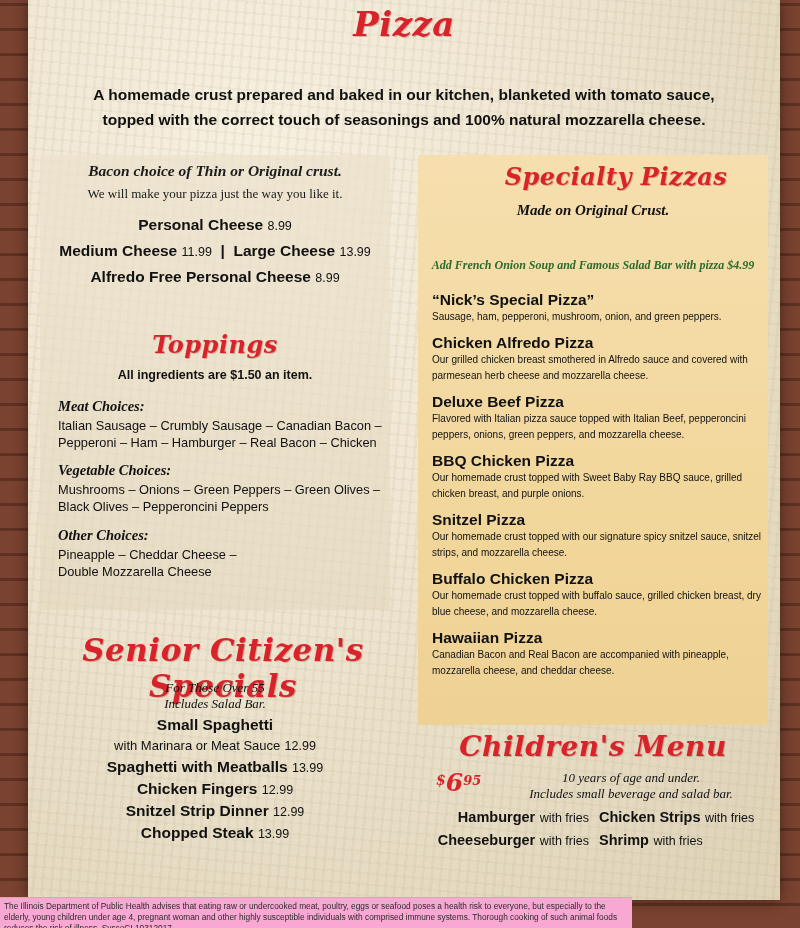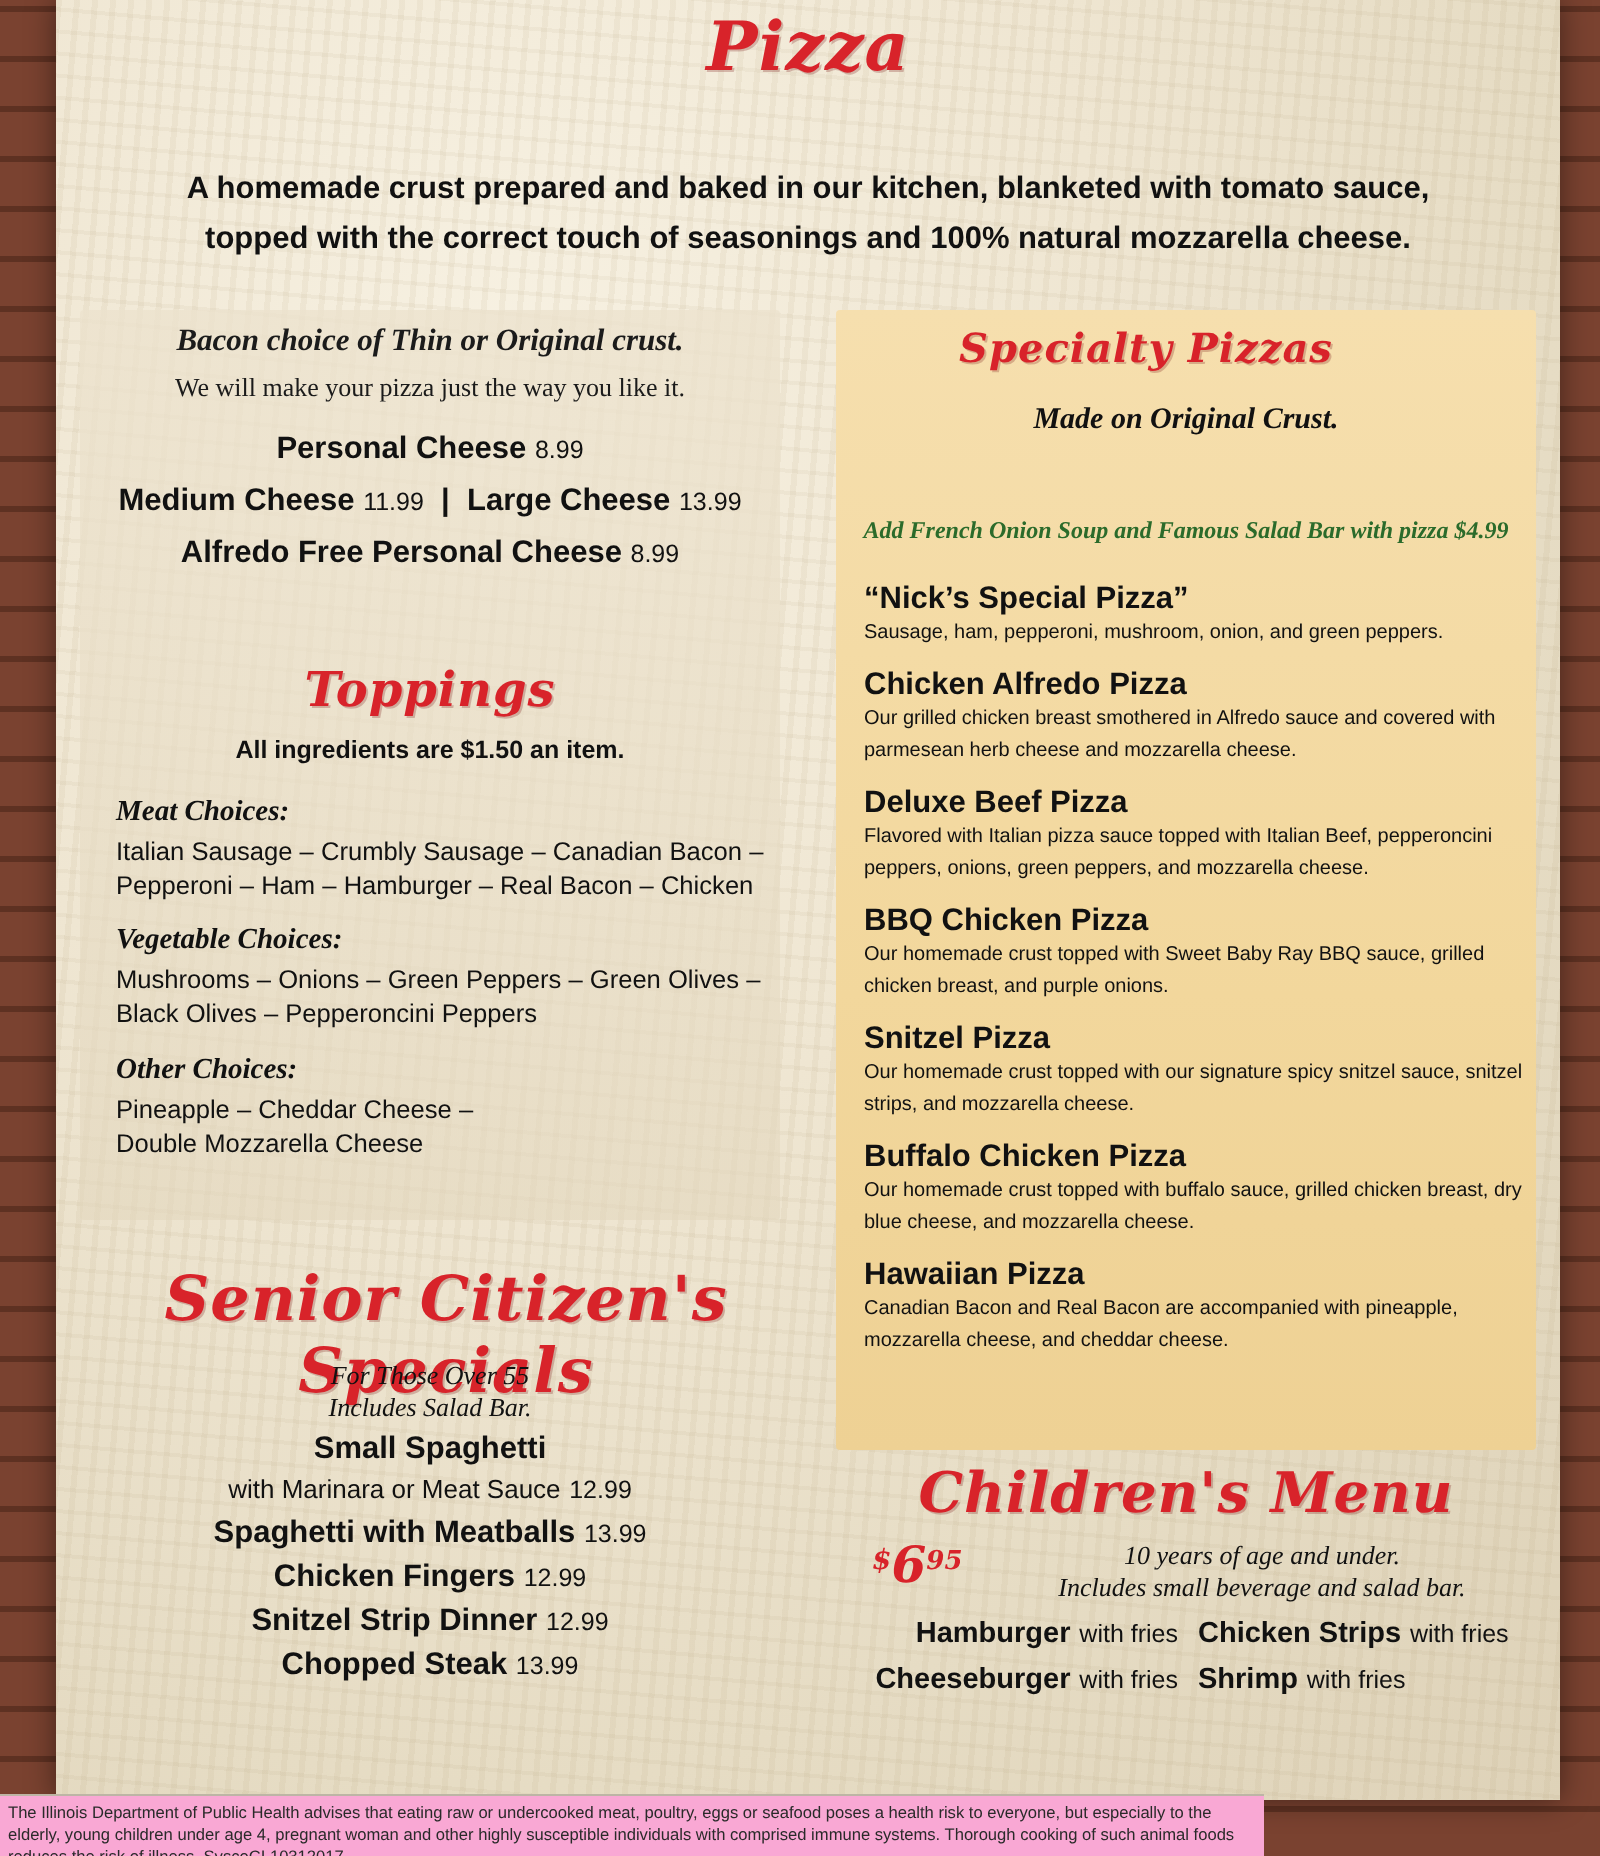--- a/index.html
+++ b/index.html
@@ -95,21 +95,21 @@
   .senior-list .row{text-align:center;font-weight:bold;font-size:15.5px;color:#111;margin-bottom:4px;}
   .senior-list .row .amt{font-weight:normal;font-size:12.5px;}
   .senior-list .row .sml{font-weight:normal;font-size:13px;}
 
   
   .panel-right{
     position:absolute;left:390px;top:155px;width:350px;height:570px;
     background:linear-gradient(180deg,#f6dfae,#f2d79c 60%,#eed194);
     border-radius:2px;
   }
-  .hdr-spec{position:absolute;left:372px;top:162px;width:346px;text-align:center;font-size:20px;}
+  .hdr-spec{position:absolute;left:415px;top:162px;width:346px;text-align:center;font-size:24px;}
   .spec-sub{position:absolute;left:392px;top:202px;width:346px;text-align:center;
     font-family:"Liberation Serif", serif;font-style:italic;font-weight:bold;font-size:15px;color:#111;}
   .spec-prices{position:absolute;left:392px;top:234px;width:346px;text-align:center;
     font-weight:bold;font-size:15.5px;color:#111;}
   .spec-prices .amt{font-weight:normal;font-size:12.5px;}
   .spec-prices .sep{font-weight:normal;color:#111;}
   .spec-add{position:absolute;left:392px;top:258px;width:346px;text-align:center;
     font-family:"Liberation Serif", serif;font-style:italic;font-weight:bold;font-size:12px;color:#2b6b2b;}
 
   .spec-list{position:absolute;left:404px;top:290px;width:330px;}

